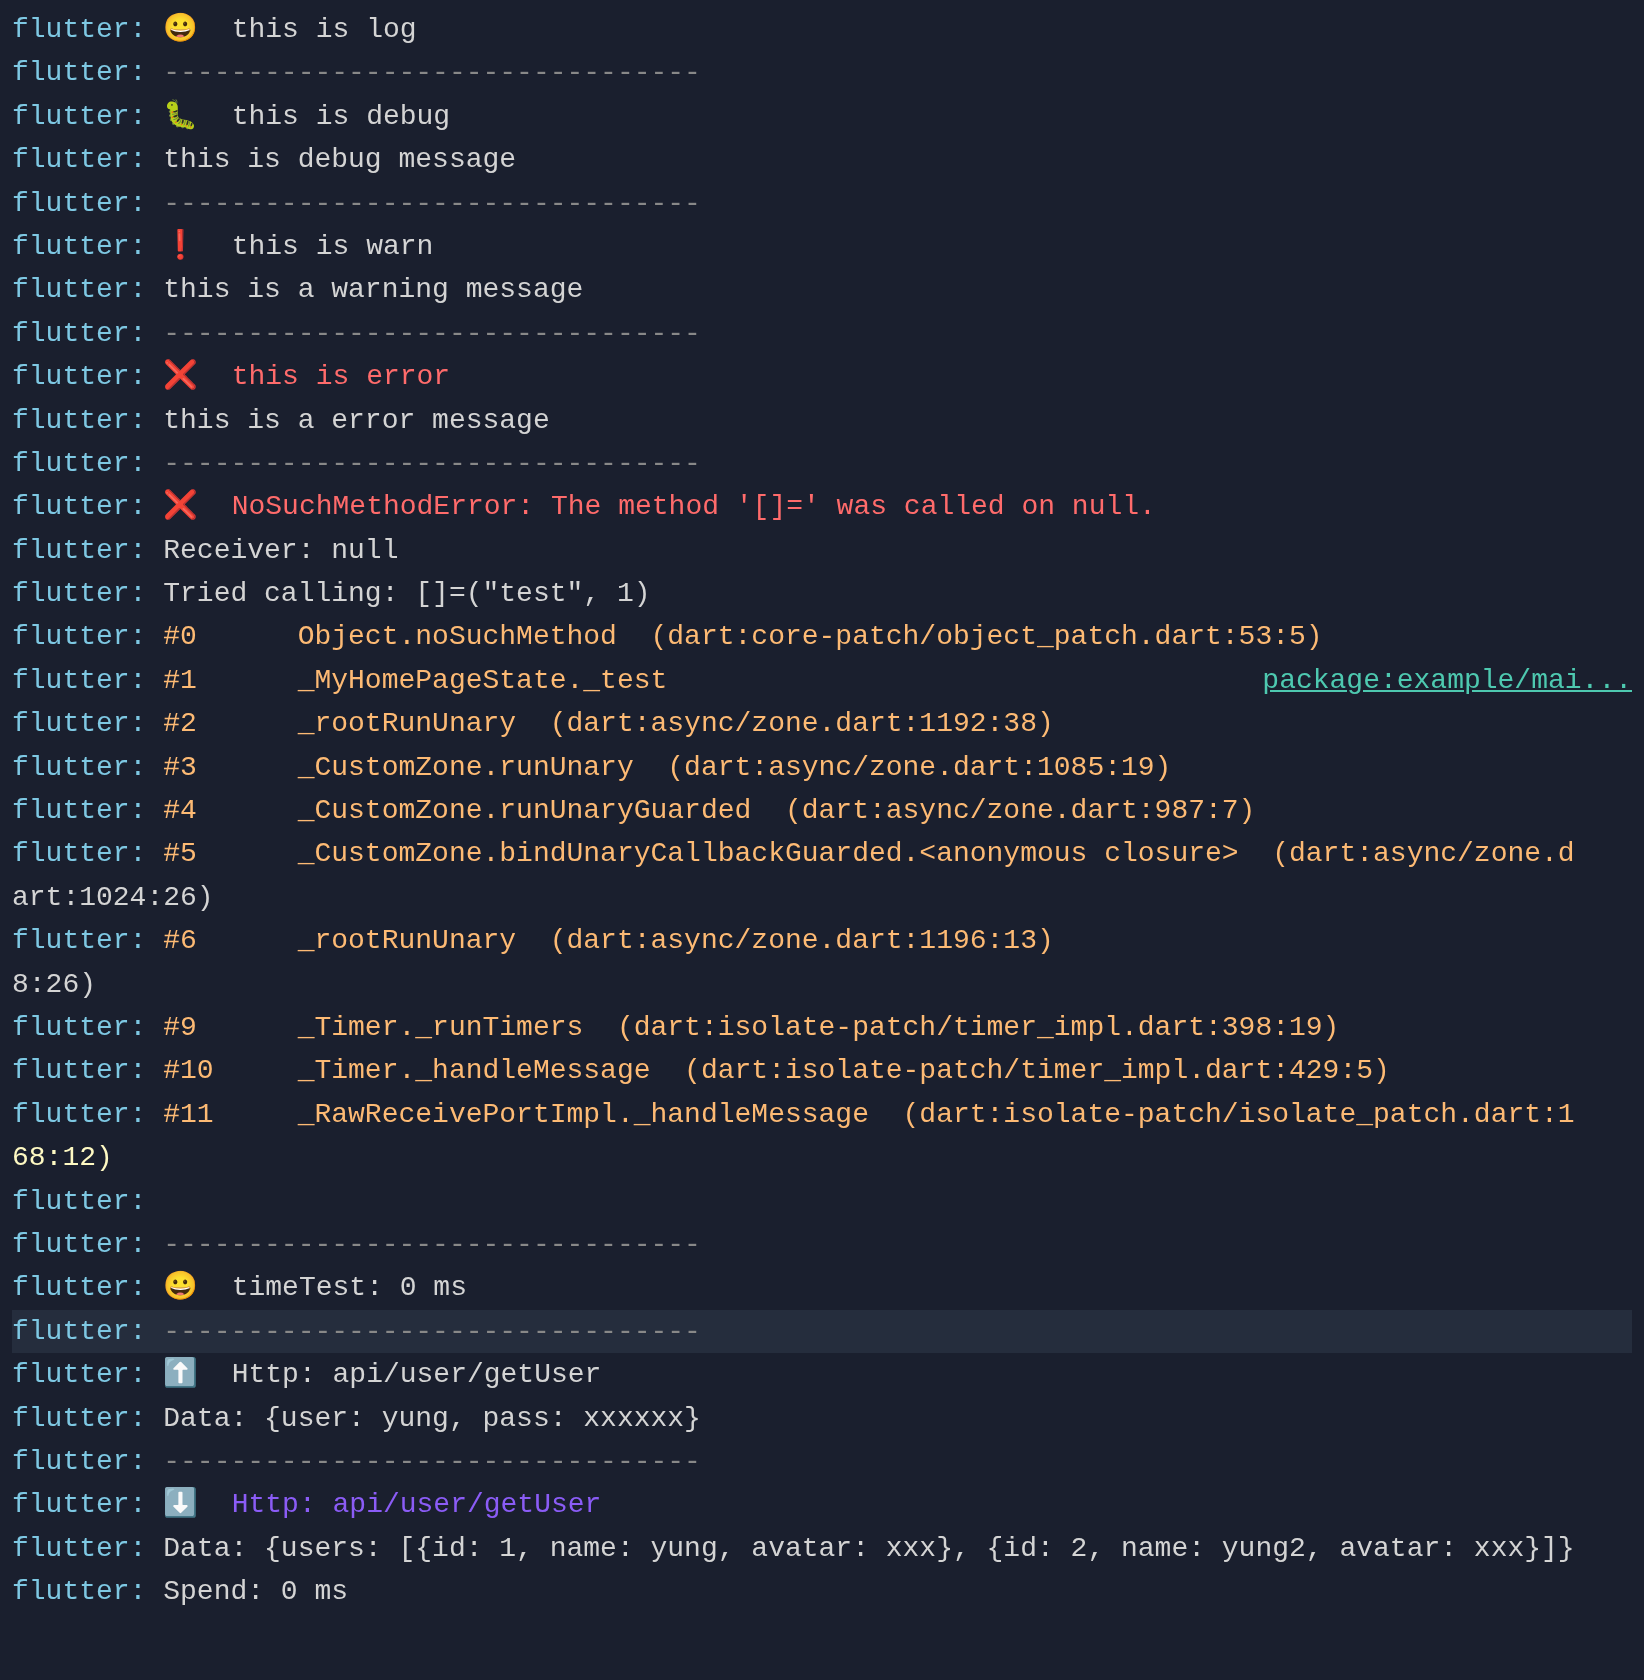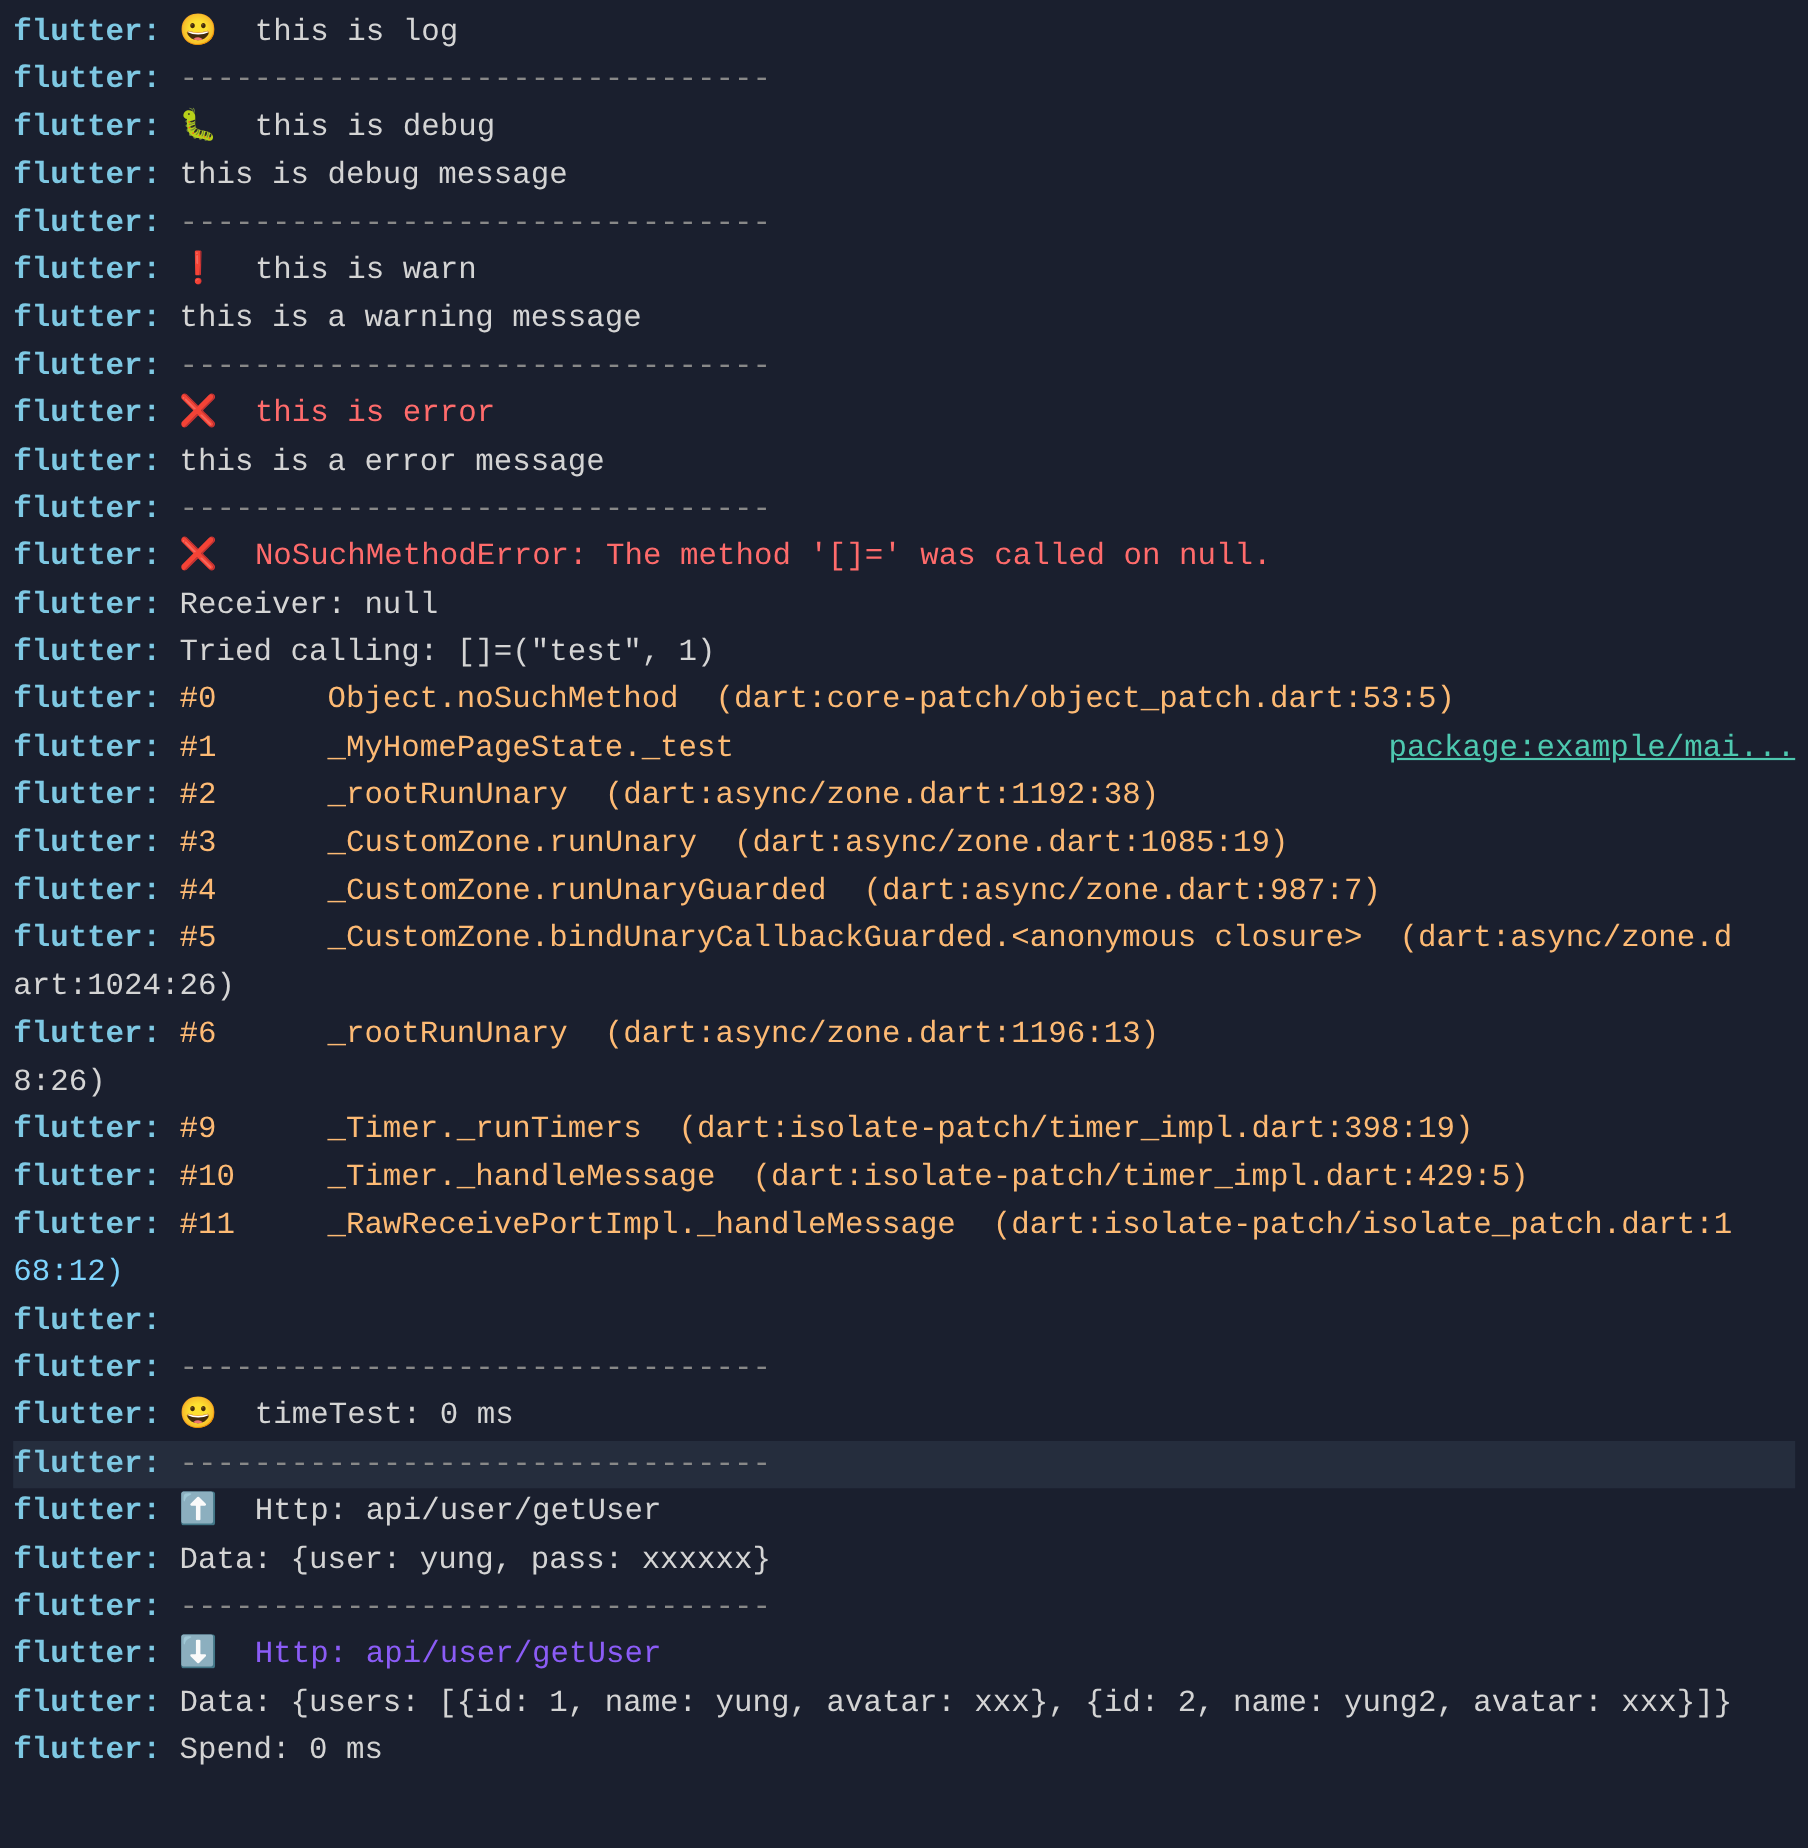--- a/index.html
+++ b/index.html
@@ -22,21 +22,21 @@
       width: 100%;
     }
     .log-line {
       white-space: pre;
       display: block;
       font-family: 'Courier New', Courier, monospace;
       font-size: 28px;
     }
     .flutter-label {
       color: #7ec8e3;
-      font-weight: bold;
+      font-weight: normal;
     }
     .separator {
       color: #888;
     }
     .error-line {
       color: #ff6b6b;
     }
     .stack-line {
       color: #fdba74;
     }
@@ -71,21 +71,21 @@
     <span class="log-line"><span class="flutter-label">flutter: </span><span class="stack-line">#2      _rootRunUnary  (dart:async/zone.dart:1192:38)</span></span>
     <span class="log-line"><span class="flutter-label">flutter: </span><span class="stack-line">#3      _CustomZone.runUnary  (dart:async/zone.dart:1085:19)</span></span>
     <span class="log-line"><span class="flutter-label">flutter: </span><span class="stack-line">#4      _CustomZone.runUnaryGuarded  (dart:async/zone.dart:987:7)</span></span>
     <span class="log-line"><span class="flutter-label">flutter: </span><span class="stack-line">#5      _CustomZone.bindUnaryCallbackGuarded.&lt;anonymous closure&gt;  (dart:async/zone.d</span></span>
     <span class="log-line"><span style="color:#d4d4d4">art:1024:26)</span></span>
     <span class="log-line"><span class="flutter-label">flutter: </span><span class="stack-line">#6      _rootRunUnary  (dart:async/zone.dart:1196:13)</span></span>
     <span class="log-line"><span style="color:#d4d4d4">8:26)</span></span>
     <span class="log-line"><span class="flutter-label">flutter: </span><span class="stack-line">#9      _Timer._runTimers  (dart:isolate-patch/timer_impl.dart:398:19)</span></span>
     <span class="log-line"><span class="flutter-label">flutter: </span><span class="stack-line">#10     _Timer._handleMessage  (dart:isolate-patch/timer_impl.dart:429:5)</span></span>
     <span class="log-line"><span class="flutter-label">flutter: </span><span class="stack-line">#11     _RawReceivePortImpl._handleMessage  (dart:isolate-patch/isolate_patch.dart:1</span></span>
-    <span class="log-line"><span style="color:#7dd3fc">68:12)</span></span>
+    <span class="log-line"><span style="color:#fef9c3">68:12)</span></span>
     <span class="log-line"><span class="flutter-label">flutter: </span><span style="color:#d4d4d4"></span></span>
     <span class="log-line"><span class="flutter-label">flutter: </span><span class="separator">--------------------------------</span></span>
     <span class="log-line"><span class="flutter-label">flutter: </span><span style="color:#d4d4d4">😀  timeTest: 0 ms</span></span>
     <span class="log-line highlight-bg"><span class="flutter-label">flutter: </span><span class="separator">--------------------------------</span></span>
     <span class="log-line"><span class="flutter-label">flutter: </span><span style="color:#d4d4d4">⬆️  Http: api/user/getUser</span></span>
     <span class="log-line"><span class="flutter-label">flutter: </span><span style="color:#d4d4d4">Data: {user: yung, pass: xxxxxx}</span></span>
     <span class="log-line"><span class="flutter-label">flutter: </span><span class="separator">--------------------------------</span></span>
     <span class="log-line"><span class="flutter-label">flutter: </span><span style="color:#8b5cf6">⬇️  Http: api/user/getUser</span></span>
     <span class="log-line"><span class="flutter-label">flutter: </span><span style="color:#d4d4d4">Data: {users: [{id: 1, name: yung, avatar: xxx}, {id: 2, name: yung2, avatar: xxx}]}</span></span>
     <span class="log-line"><span class="flutter-label">flutter: </span><span style="color:#d4d4d4">Spend: 0 ms</span></span>

